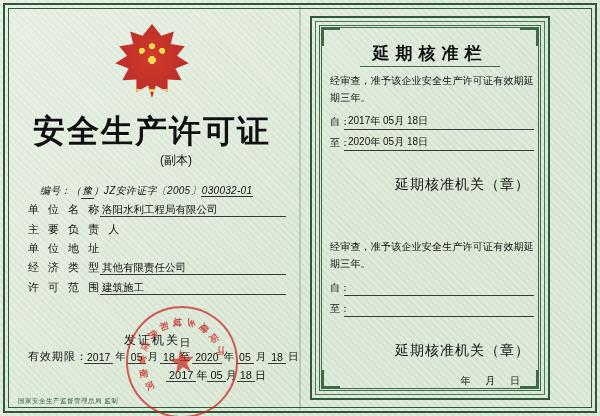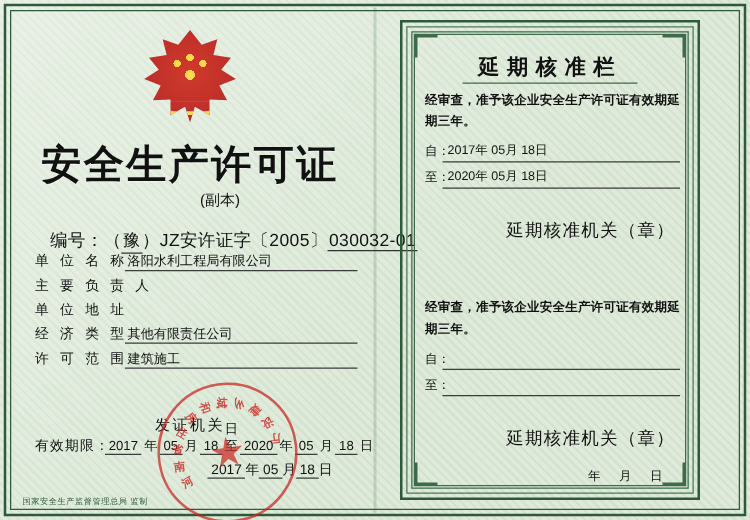--- a/index.html
+++ b/index.html
@@ -23,21 +23,21 @@
   .outer-frame:after{
     content:"";position:absolute;inset:3px;border:1px solid #2d5a3a;
   }
   
   .fold{
     position:absolute;left:299px;top:6px;bottom:6px;width:2px;
     background:linear-gradient(to right,rgba(40,80,50,.35),rgba(40,80,50,.05),rgba(40,80,50,.35));
   }
   .page{position:absolute;top:6px;bottom:6px;}
   .left-page{left:6px;width:292px;}
-  .right-page{left:310px;width:260px;}
+  .right-page{left:300px;width:260px;}
 
   
   .inner-frame{
     position:absolute;inset:10px;border:2px solid #2d5a3a;
   }
   .inner-frame2{
     position:absolute;inset:15px;border:1px solid #4a7a55;
   }
   .inner-frame3{
     position:absolute;inset:19px;border:3px double #3d6b4a;
@@ -74,22 +74,22 @@
     position:absolute;left:0;right:0;top:104px;text-align:center;
     font-family:"DejaVu Sans","Liberation Sans",sans-serif;
     font-weight:bold;font-size:32px;letter-spacing:2px;color:#111;
     text-shadow:0 1px 0 rgba(255,255,255,.5);
   }
   .subtitle{
     position:absolute;left:0;right:0;top:146px;text-align:center;
     font-size:12px;color:#111;font-weight:normal;padding-left:48px;
   }
   .code-line{
-    position:absolute;left:34px;top:178px;font-size:14px;color:#111;
-    letter-spacing:.3px;white-space:nowrap;
+    position:absolute;left:34px;top:178px;font-size:10px;color:#111;
+    letter-spacing:.3px;white-space:nowrap;font-style:italic;
   }
   .code-line .u{display:inline-block;border-bottom:1px solid #333;padding:0 1px;}
   .fields{
     position:absolute;left:22px;top:196px;width:258px;
   }
   .field{
     display:flex;align-items:flex-start;font-size:11px;color:#111;
     margin-bottom:5px;line-height:14px;
   }
   .f-label{
@@ -149,21 +149,21 @@
   .r-title{
     position:absolute;left:24px;right:24px;top:36px;text-align:center;
     font-size:17px;font-weight:bold;color:#111;letter-spacing:6px;
   }
   .r-title-rule{
     position:absolute;left:60px;right:60px;top:60px;height:1px;background:#3d6b4a;
   }
   .r-block{
     position:absolute;left:30px;right:26px;font-size:10px;color:#111;line-height:17px;
   }
-  .r-block .lead{margin-bottom:6px;letter-spacing:.2px;font-weight:bold;}
+  .r-block .lead{margin-bottom:6px;letter-spacing:.2px;}
   .r-row{display:flex;align-items:flex-end;margin-bottom:3px;}
   .r-row .k{width:14px;flex:0 0 14px;}
   .r-row .v{flex:1;border-bottom:1px solid #3b3b3b;padding-left:4px;font-size:10px;}
   .r-sign{
     position:absolute;right:30px;font-size:14px;color:#111;letter-spacing:1px;
   }
   .r-sign-date{
     position:absolute;right:34px;font-size:10px;color:#111;letter-spacing:6px;
   }
   

